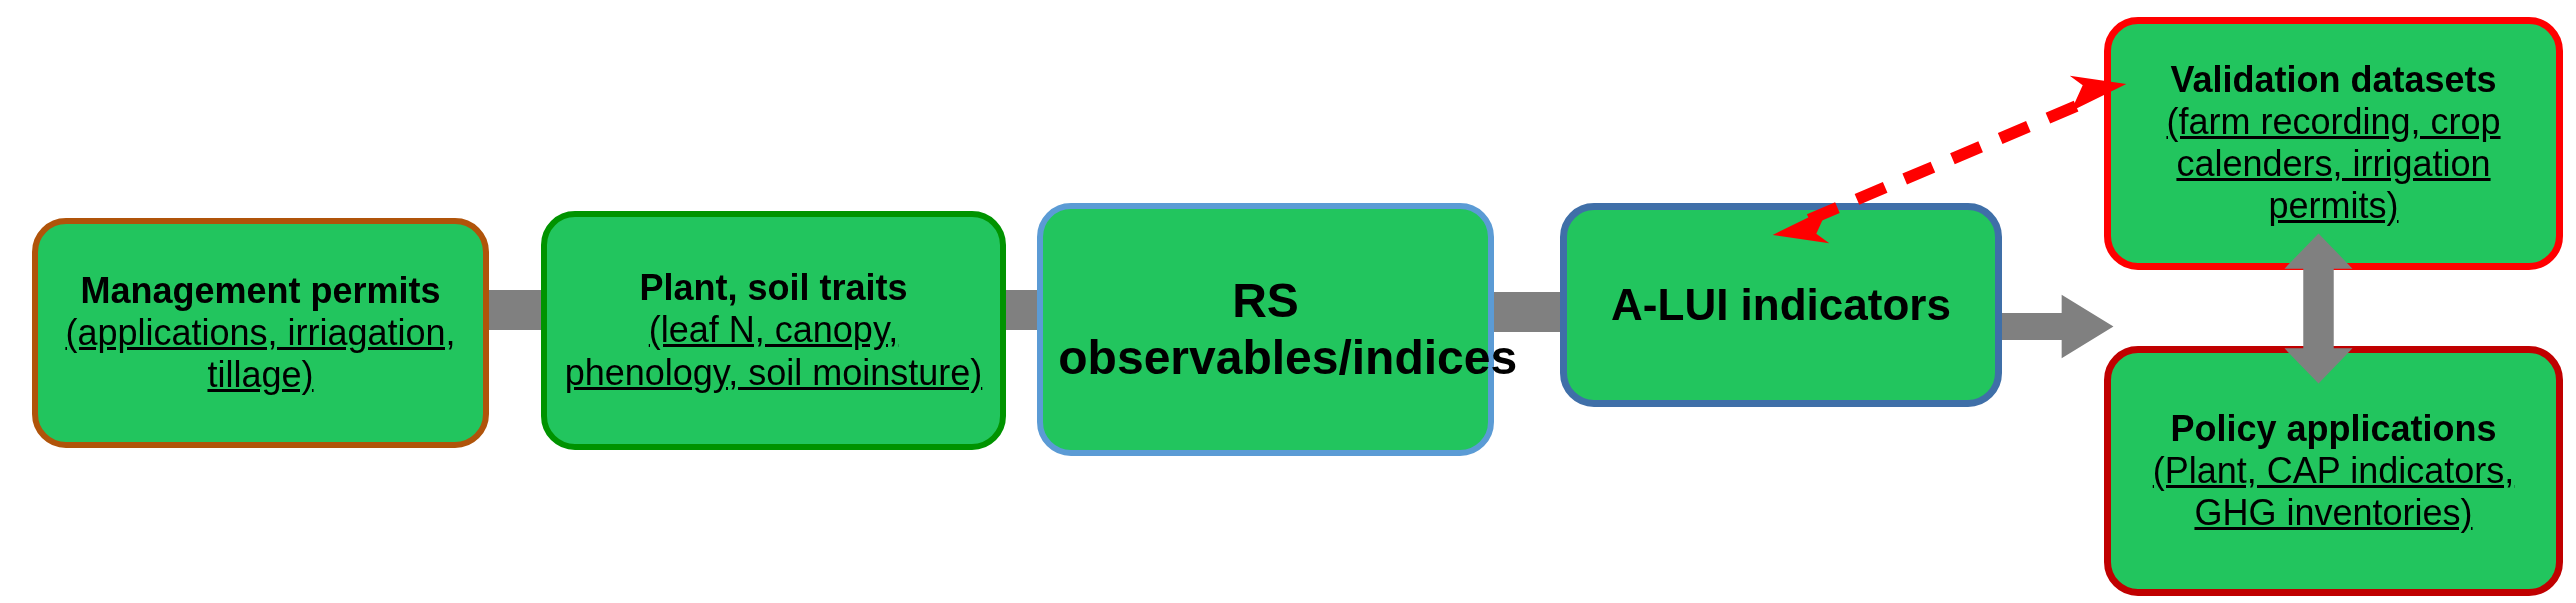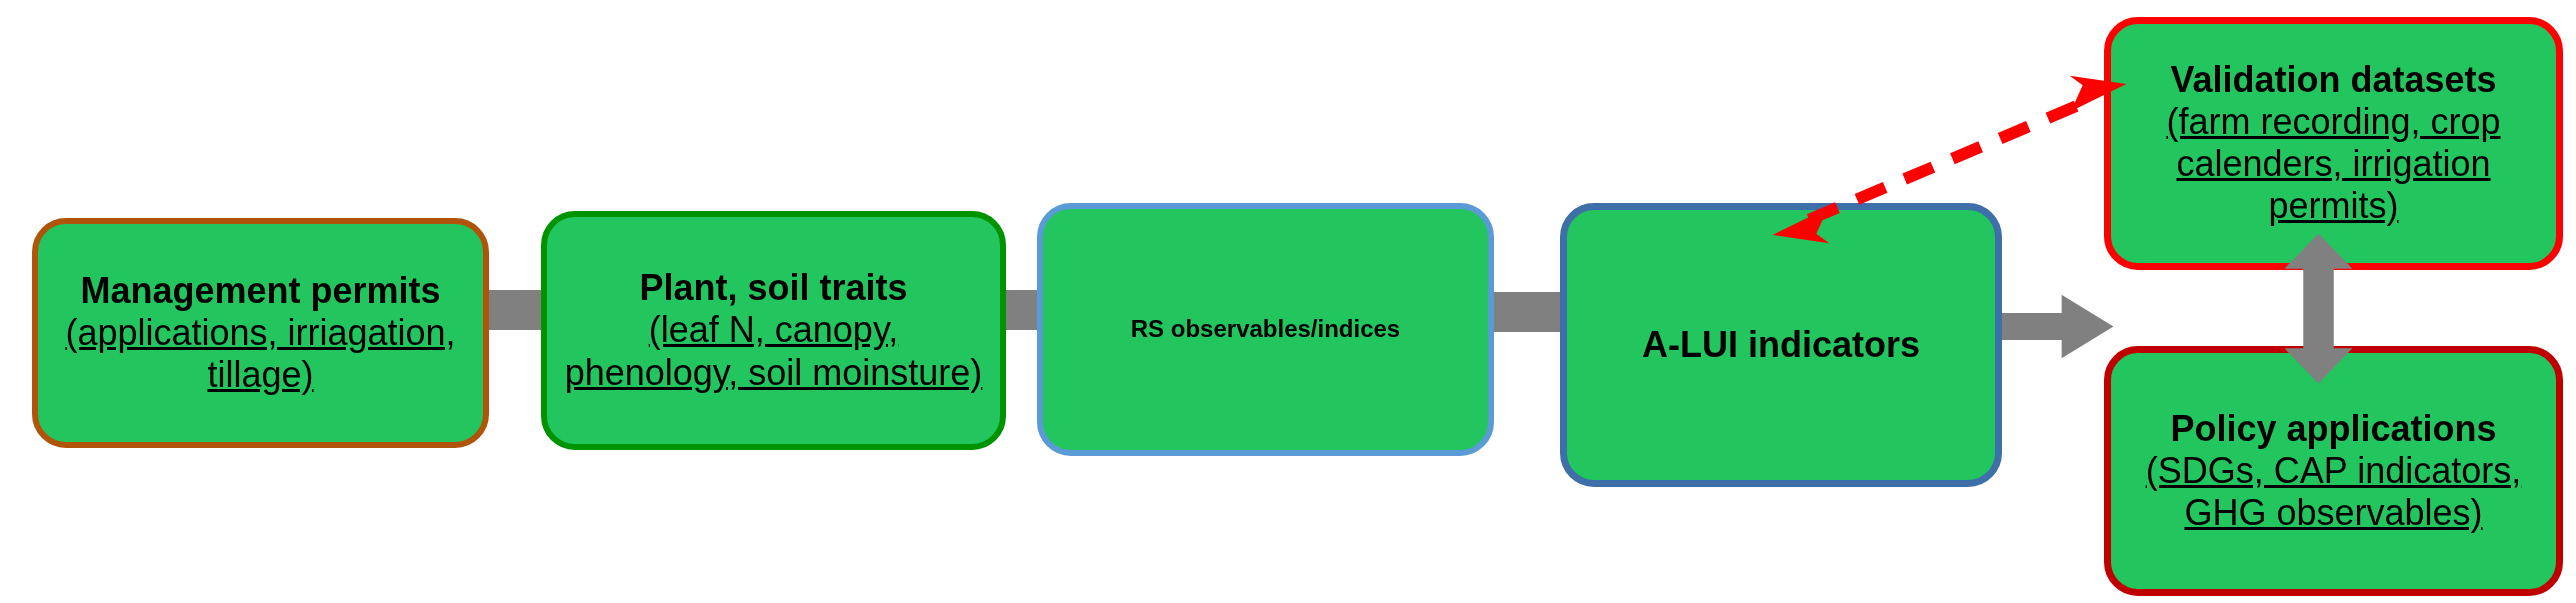--- a/index.html
+++ b/index.html
@@ -10,22 +10,22 @@
 
   .node{position:absolute;box-sizing:border-box;background:#22c55e;
         display:flex;flex-direction:column;align-items:center;justify-content:center;
         text-align:center;border-radius:34px;z-index:5;padding:0 15.3px;}
   .node .ttl{font-weight:bold;display:block;width:100%;}
   .node .sub{font-weight:normal;display:block;width:100%;text-decoration:underline;}
 
   
   #n-management{left:32px;  top:218px; width:457px;  height:230px; border:6.5px solid #B0540A; font-size:36px; line-height:1.17;}
   #n-traits    {left:541px; top:211px; width:465px;  height:239px; border:6.5px solid #009300; font-size:36px; line-height:1.17;text-align:center;}
-  #n-rs        {left:1037px;top:203px; width:457px;  height:253px; border:6.5px solid #5B9BD5; font-size:24px; line-height:1.17;}
-  #n-alui      {left:1560px;top:203px; width:442px;  height:284px; border:7.7px solid #3F6FA8; font-size:36px; line-height:1.17;}
+  #n-rs        {left:1037px;top:203px; width:457px;  height:253px; border:6.5px solid #5B9BD5; font-size:48px; line-height:1.17;}
+  #n-alui      {left:1560px;top:203px; width:442px;  height:204px; border:7.7px solid #3F6FA8; font-size:44px; line-height:1.17;}
 
   
   #n-validation{left:2104px;top:16.5px;  width:459px;  height:253px; border:7.7px solid #FF0000; font-size:36px; line-height:1.17;}
   #n-policy    {left:2104px;top:346px; width:459px;  height:250px; border:7.7px solid #C00000; font-size:36px; line-height:1.17;}
 
   
   .gbar{position:absolute;background:#808080;z-index:2;}
   #bar-1-2{left:475px; top:290px; width:80px; height:40px;}
   #bar-2-3{left:993px;top:290px; width:57px;  height:40px;}
   #bar-3-4{left:1480px;top:292px; width:93px; height:40px;}
@@ -82,17 +82,17 @@
     <span class="ttl">A-LUI indicators</span>
   </div>
 
   <div class="node" id="n-validation">
     <span class="ttl">Validation datasets</span>
     <span class="sub">(farm recording, crop calenders, irrigation permits)</span>
   </div>
 
   <div class="node" id="n-policy">
     <span class="ttl">Policy applications</span>
-    <span class="sub">(SDGs, CAP indicators, GHG observables)</span>
+    <span class="sub">(Plant, CAP indicators, GHG inventories)</span>
   </div>
 
 </div>
 
 
 </body></html>

